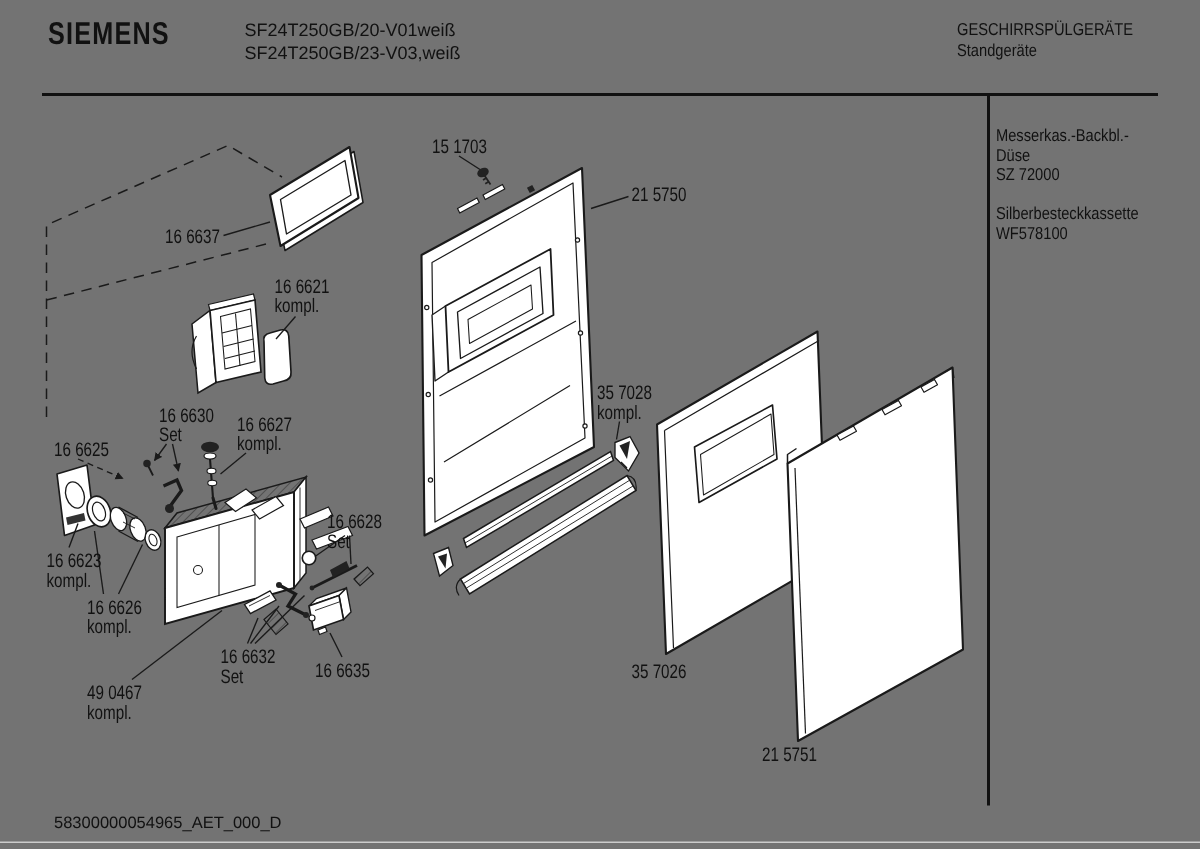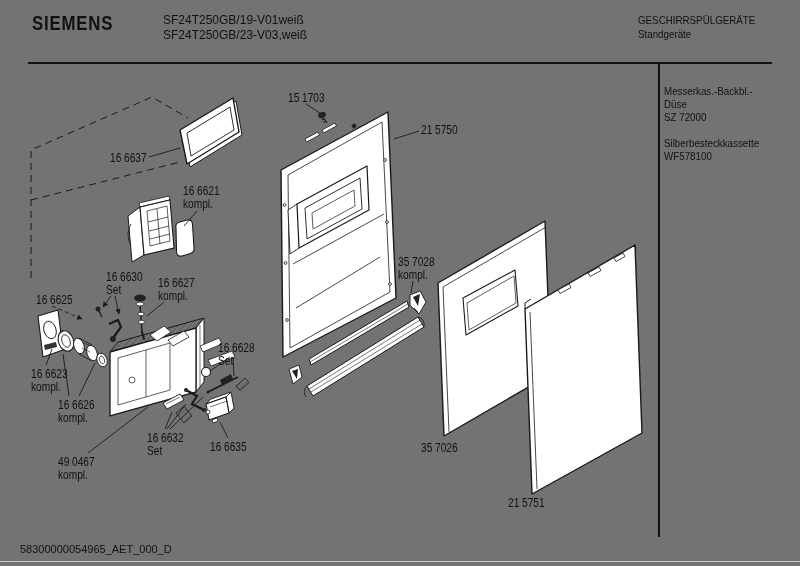--- a/index.html
+++ b/index.html
@@ -10,33 +10,33 @@
   .models{position:absolute;left:163px;top:13px;font-size:12px;line-height:14.5px;white-space:nowrap;}
   .cat{position:absolute;left:638px;top:13px;font-size:11.5px;line-height:14px;
        transform:scaleX(0.85);transform-origin:left top;white-space:nowrap;}
   .rule-h{position:absolute;left:28px;top:62px;width:744px;height:2px;background:#111;}
   .rule-v{position:absolute;left:658px;top:64px;width:2px;height:473px;background:#111;}
   .side{position:absolute;left:664px;top:85px;font-size:11.5px;line-height:13px;
         transform:scaleX(0.85);transform-origin:left top;white-space:nowrap;}
   .side-gap{height:13px;}
   .plbl{position:absolute;font-size:13px;line-height:13px;transform:scaleX(0.78);
         transform-origin:left top;white-space:nowrap;}
-  .foot-code{position:absolute;left:20px;top:543px;font-size:11px;white-space:nowrap;}
+  .foot-code{position:absolute;left:36px;top:543px;font-size:11px;white-space:nowrap;}
   .foot-page{position:absolute;left:238px;top:543px;font-size:11px;white-space:nowrap;margin-top:40px;}
   .bline{position:absolute;left:0;top:561px;width:800px;height:1px;background:#ccc;}
   svg.art{position:absolute;left:0;top:0;}
 </style>
 </head>
 <body>
 
 <div class="page">
 
   <div class="brand">SIEMENS</div>
   <div class="models">
-    <div>SF24T250GB/19-V01weiß</div>
+    <div>SF24T250GB/20-V01weiß</div>
     <div>SF24T250GB/23-V03,weiß</div>
   </div>
   <div class="cat">
     <div>GESCHIRRSPÜLGERÄTE</div>
     <div>Standgeräte</div>
   </div>
   <div class="rule-h"></div>
   <div class="rule-v"></div>
 
   <div class="side">

